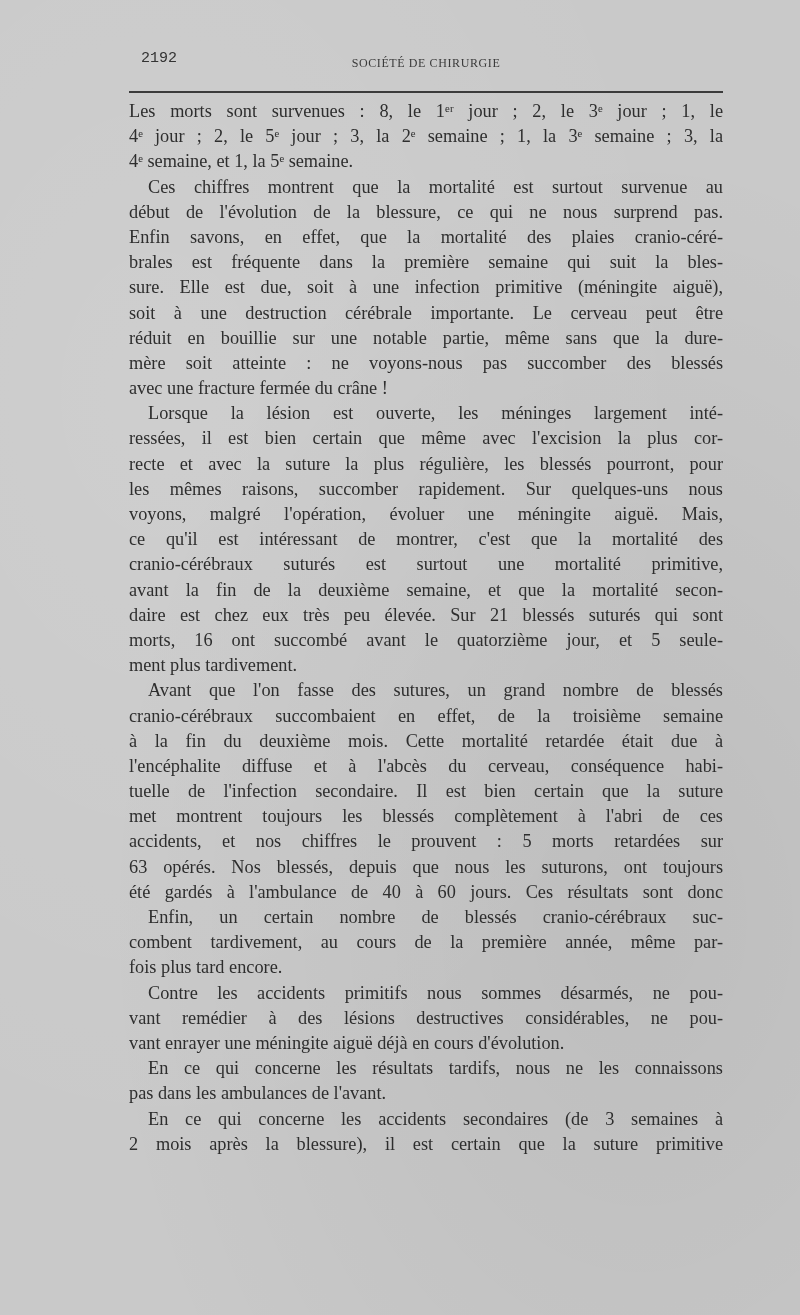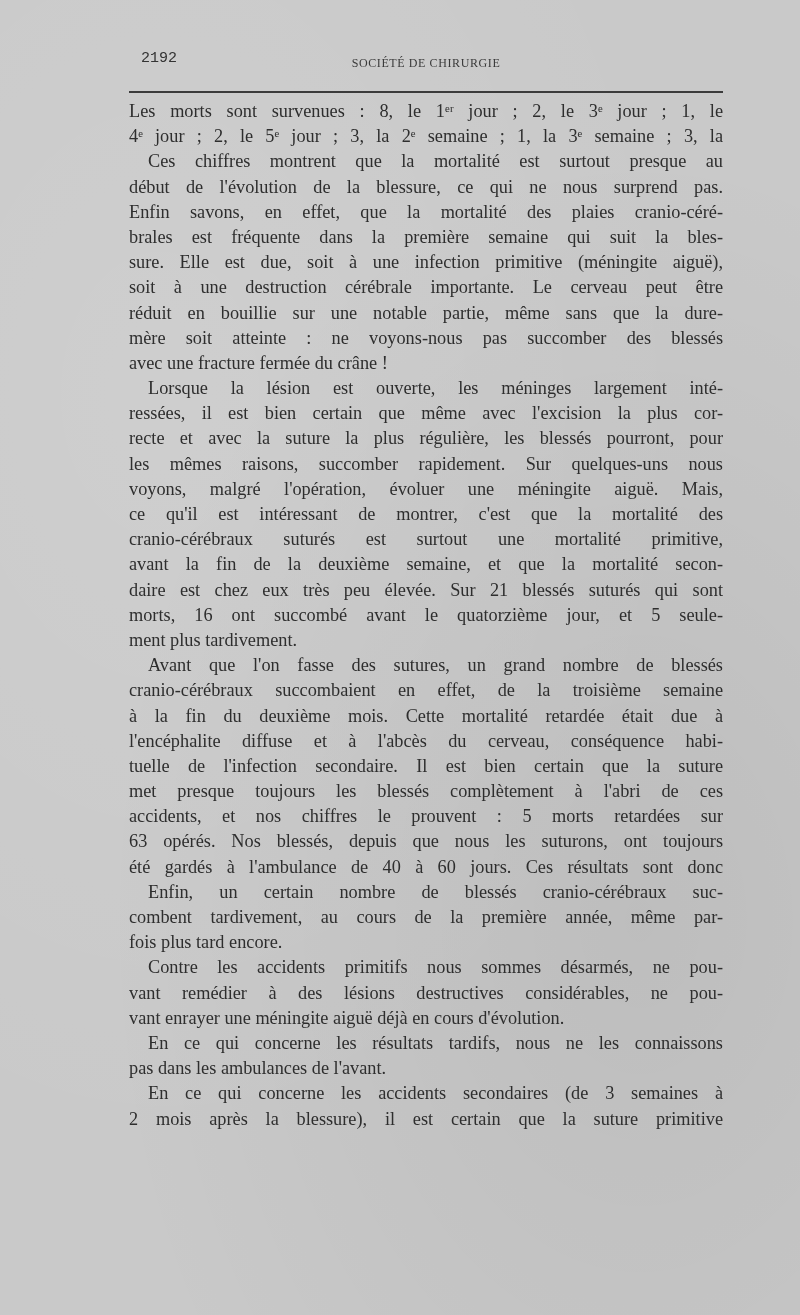--- a/index.html
+++ b/index.html
@@ -34,21 +34,22 @@
 
 <div class="page">
   <div class="header">
     <span class="page-number">2192</span>
     <div class="running-title">SOCIÉTÉ DE CHIRURGIE</div>
   </div>
   <div class="rule"></div>
   <div class="body-text" id="body-text">
       <span class="line">Les morts sont survenues : 8, le 1ᵉʳ jour ; 2, le 3ᵉ jour ; 1, le</span>
       <span class="line">4ᵉ jour ; 2, le 5ᵉ jour ; 3, la 2ᵉ semaine ; 1, la 3ᵉ semaine ; 3, la</span>
-      <span class="line indent">Ces chiffres montrent que la mortalité est surtout presque au</span>
+      <span class="line last">4ᵉ semaine, et 1, la 5ᵉ semaine.</span>
+      <span class="line indent">Ces chiffres montrent que la mortalité est surtout survenue au</span>
       <span class="line">début de l'évolution de la blessure, ce qui ne nous surprend pas.</span>
       <span class="line">Enfin savons, en effet, que la mortalité des plaies cranio-céré-</span>
       <span class="line">brales est fréquente dans la première semaine qui suit la bles-</span>
       <span class="line">sure. Elle est due, soit à une infection primitive (méningite aiguë),</span>
       <span class="line">soit à une destruction cérébrale importante. Le cerveau peut être</span>
       <span class="line">réduit en bouillie sur une notable partie, même sans que la dure-</span>
       <span class="line">mère soit atteinte : ne voyons-nous pas succomber des blessés</span>
       <span class="line last">avec une fracture fermée du crâne !</span>
       <span class="line indent">Lorsque la lésion est ouverte, les méninges largement inté-</span>
       <span class="line">ressées, il est bien certain que même avec l'excision la plus cor-</span>
@@ -59,21 +60,21 @@
       <span class="line">cranio-cérébraux suturés est surtout une mortalité primitive,</span>
       <span class="line">avant la fin de la deuxième semaine, et que la mortalité secon-</span>
       <span class="line">daire est chez eux très peu élevée. Sur 21 blessés suturés qui sont</span>
       <span class="line">morts, 16 ont succombé avant le quatorzième jour, et 5 seule-</span>
       <span class="line last">ment plus tardivement.</span>
       <span class="line indent">Avant que l'on fasse des sutures, un grand nombre de blessés</span>
       <span class="line">cranio-cérébraux succombaient en effet, de la troisième semaine</span>
       <span class="line">à la fin du deuxième mois. Cette mortalité retardée était due à</span>
       <span class="line">l'encéphalite diffuse et à l'abcès du cerveau, conséquence habi-</span>
       <span class="line">tuelle de l'infection secondaire. Il est bien certain que la suture</span>
-      <span class="line">met presque toujours les blessés complètement à l'abri de ces</span>
+      <span class="line">met montrent toujours les blessés complètement à l'abri de ces</span>
       <span class="line">accidents, et nos chiffres le prouvent : 5 morts retardées sur</span>
       <span class="line">63 opérés. Nos blessés, depuis que nous les suturons, ont toujours</span>
       <span class="line">été gardés à l'ambulance de 40 à 60 jours. Ces résultats sont donc</span>
       <span class="line indent">Enfin, un certain nombre de blessés cranio-cérébraux suc-</span>
       <span class="line">combent tardivement, au cours de la première année, même par-</span>
       <span class="line last">fois plus tard encore.</span>
       <span class="line indent">Contre les accidents primitifs nous sommes désarmés, ne pou-</span>
       <span class="line">vant remédier à des lésions destructives considérables, ne pou-</span>
       <span class="line last">vant enrayer une méningite aiguë déjà en cours d'évolution.</span>
       <span class="line indent">En ce qui concerne les résultats tardifs, nous ne les connaissons</span>

